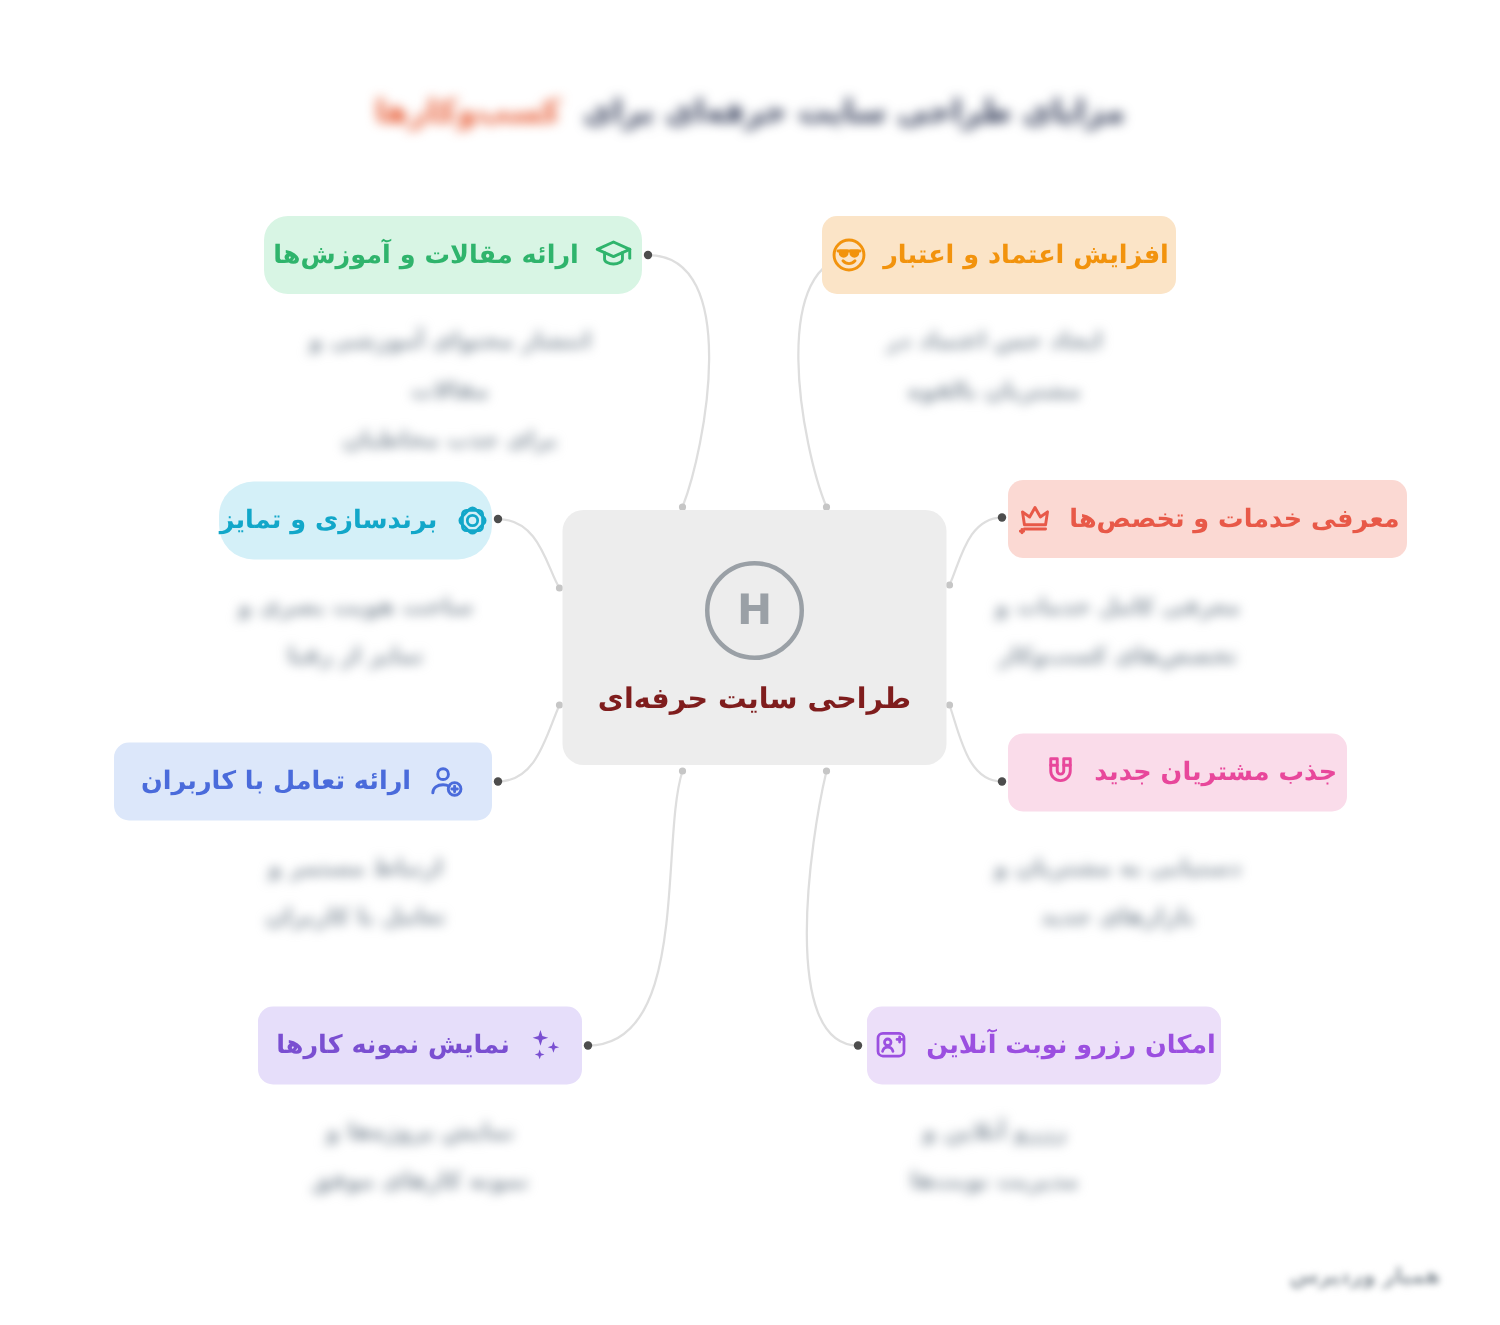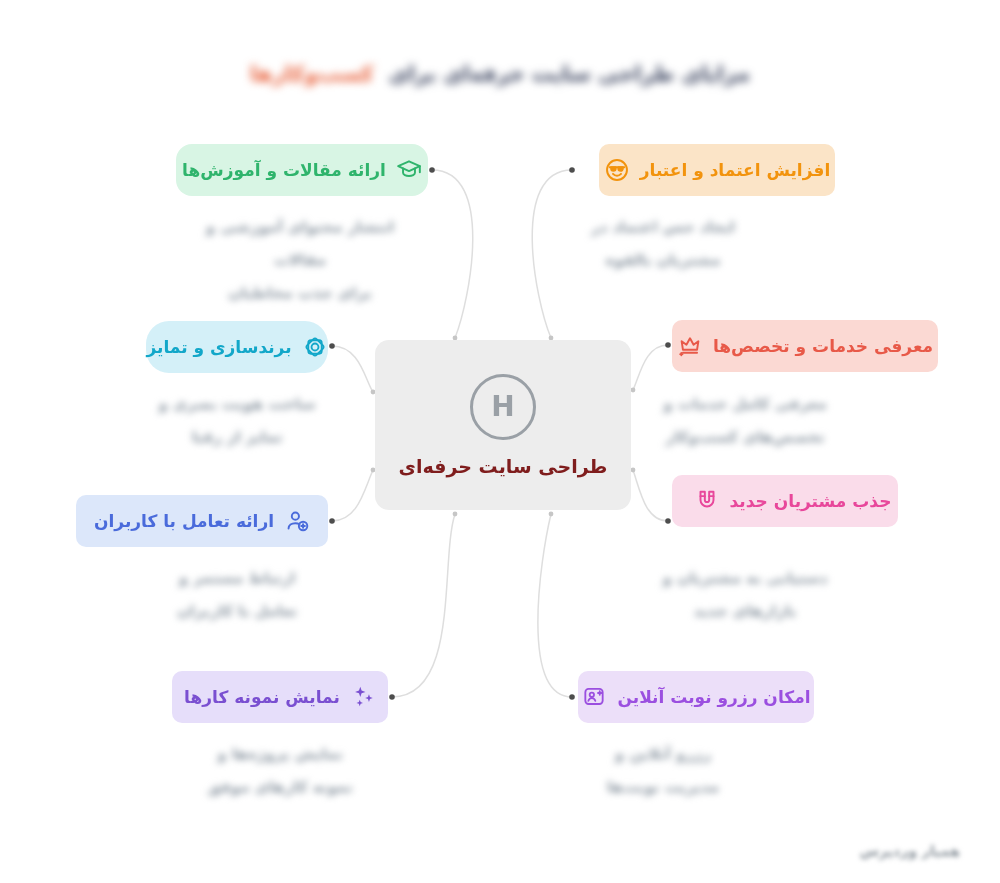--- a/index.html
+++ b/index.html
@@ -25,25 +25,25 @@
     background:var(--bg,#eee); color:var(--accent,#444);
     font-weight:bold; font-size:17px; white-space:nowrap;
   }
   .node .icon { display:flex; align-items:center; justify-content:center; flex:0 0 auto; }
   .node .icon svg { width:26px; height:26px; }
   
   .icon-right .icon { order:-1; }   
   .icon-left  .icon { order:2; }    
 
   .node-0 { left:176px; top:144px; width:252px;border-radius:16px; }
-  .node-1 { left:599px; top:144px; width:236px; }
+  .node-1 { left:548px; top:144px; width:236px; }
   .node-2 { left:146px; top:321px; width:182px;border-radius:23px; }
   .node-3 { left:672px; top:320px; width:266px; }
   .node-4 { left:76px;  top:495px; width:252px; }
-  .node-5 { left:672px; top:475px; width:226px;padding-left:29px; }
+  .node-5 { left:672px; top:489px; width:226px;padding-left:29px; }
   .node-6 { left:172px; top:671px; width:216px; }
   .node-7 { left:578px; top:671px; width:236px; }
 
   
   .desc {
     position:absolute; text-align:center; direction:rtl;
     font-size:15px; font-weight:600; color:#8b96a1;
     line-height:33px; filter:blur(3.5px);
   }
   .desc-0 { left:190px; top:211px; width:220px; }

